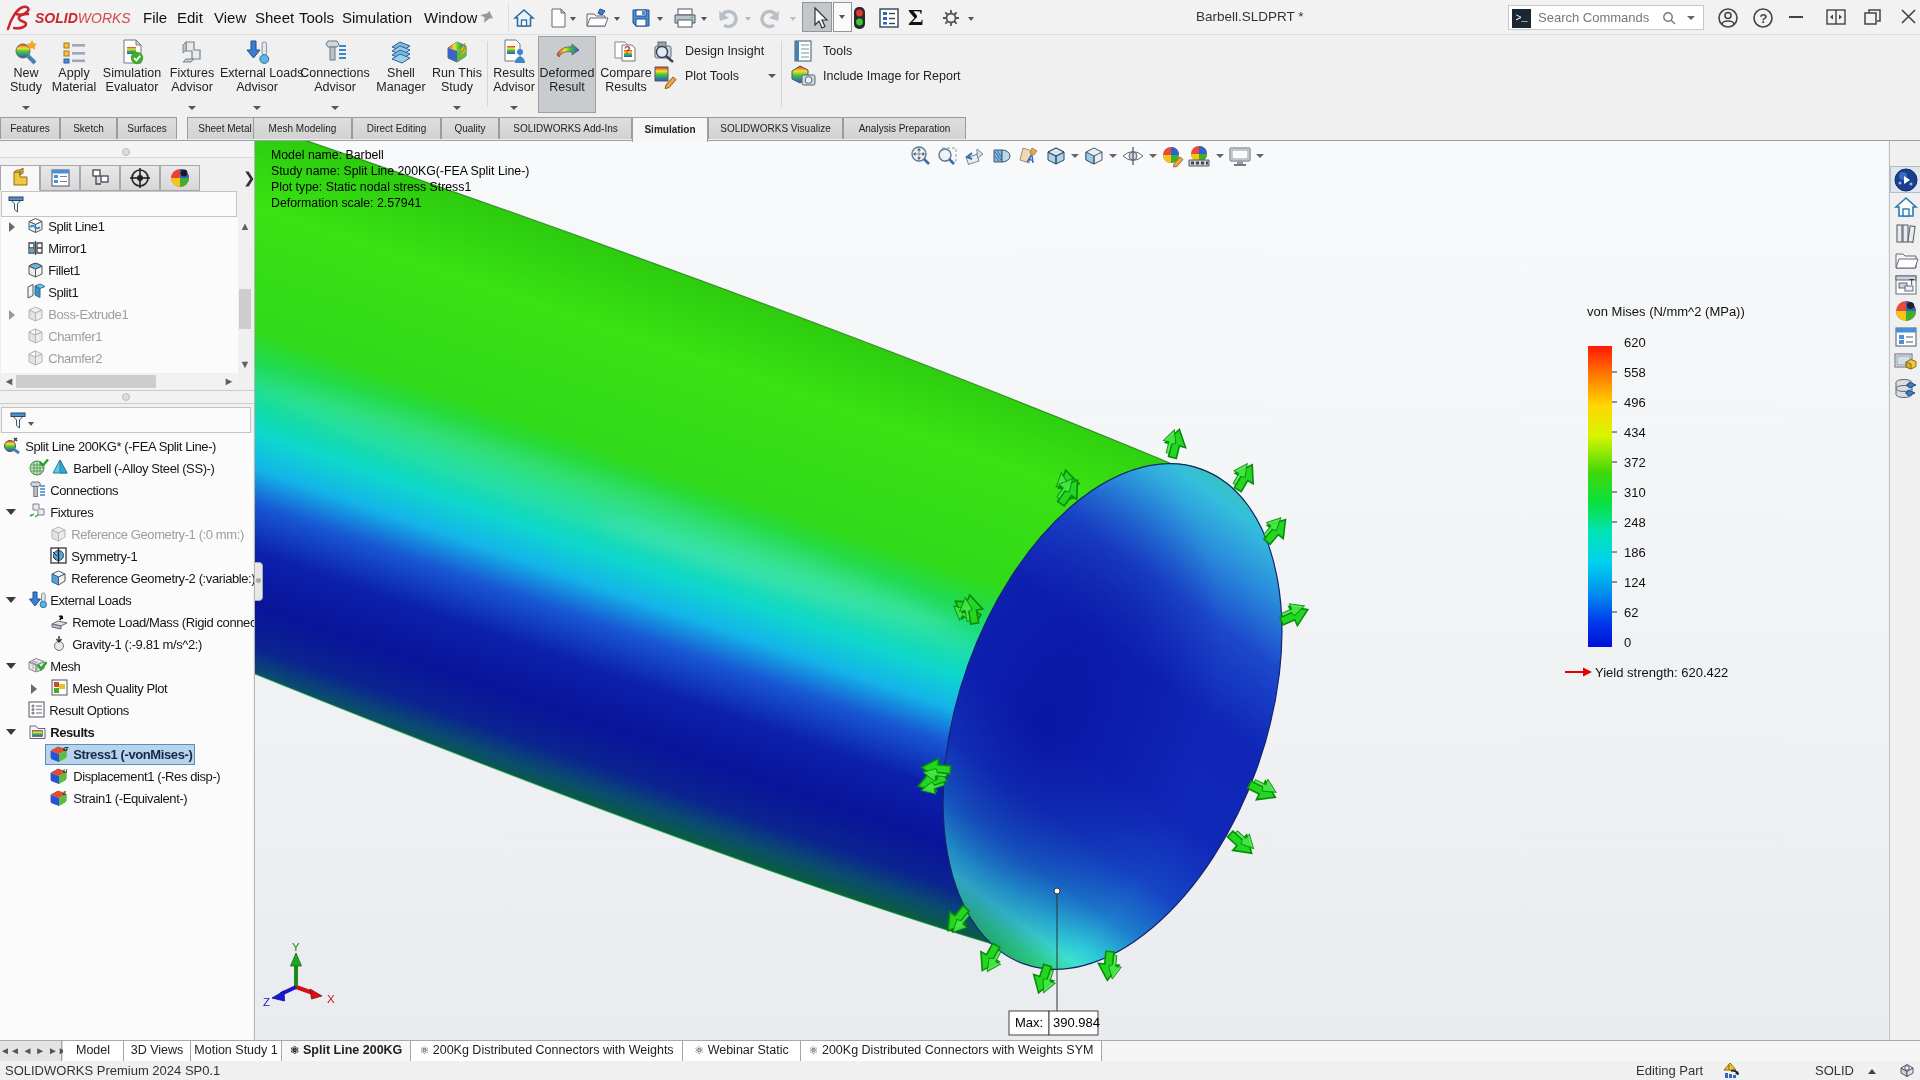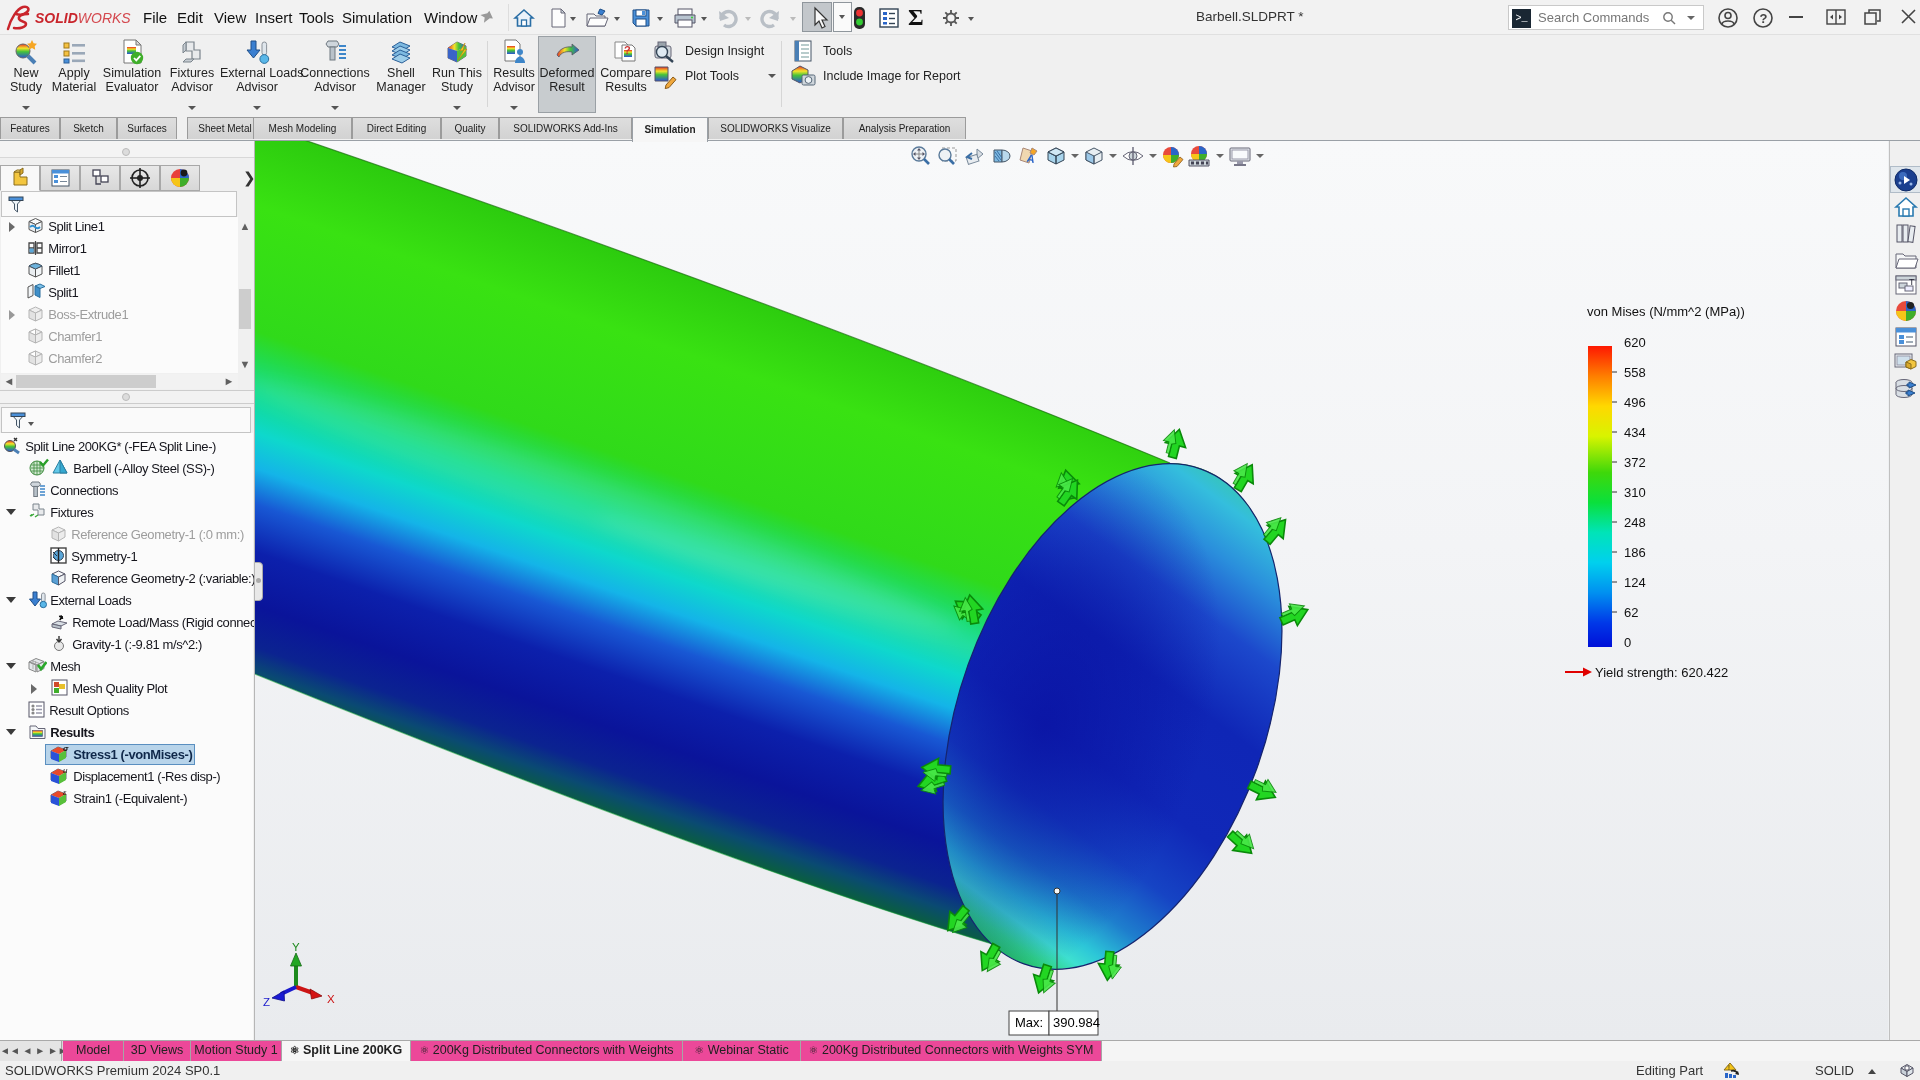--- a/index.html
+++ b/index.html
@@ -52,39 +52,39 @@
   
   #viewport { position:absolute; left:255px; top:0; width:1633px; height:899px; background:linear-gradient(#f8f9fa 0%, #f3f4f6 45%, #e9ebee 100%); overflow:hidden; }
   #vpnotes { position:absolute; left:16px; top:6px; font-size:12.3px; color:#000; line-height:16px; z-index:5; }
 
   
   #rpane { position:absolute; right:0; top:0; width:31px; height:899px; background:#f0f0f0; border-left:1px solid #c0c0c0; }
   .rpicon { position:absolute; left:3px; width:26px; height:26px; }
 
   
   #bottabs { position:absolute; left:0; top:1040px; width:1920px; height:20px; background:#d8d8d8; border-top:1px solid #a9a9a9; }
-  .btab { position:absolute; top:0px; height:20px; line-height:19px; font-size:12.5px; color:#222; background:#ec4899; border-right:1px solid #a6a6a6; text-align:center; white-space:nowrap; overflow:hidden; }
+  .btab { position:absolute; top:0px; height:20px; line-height:19px; font-size:12.5px; color:#222; background:#ffffff; border-right:1px solid #a6a6a6; text-align:center; white-space:nowrap; overflow:hidden; }
   .btab.active { background:#f6f6f6; font-weight:bold; }
   #statusbar { position:absolute; left:0; top:1061px; width:1920px; height:19px; background:#f0f0f0; font-size:13px; color:#333; }
 </style>
 </head>
 <body>
 
 <div id="titlebar">
   <svg class="abs" style="left:4px;top:3px" width="130" height="30" viewBox="0 0 130 30">
     <g fill="none" stroke="#c9252c" stroke-width="2.5" stroke-linecap="round">
       <path d="M4,26 C7,15 13,6 19,4 C24,3 26,6 23,9 C20,12 15,12 12,11"></path>
       <path d="M24,11 C18,11 14,13 15,16 C16,19 22,18 22,21 C22,24 16,26 10,25"></path>
     </g>
     <text x="31" y="20" font-size="14" font-weight="bold" font-style="italic" fill="#c9252c" font-family="Liberation Sans">SOLID<tspan font-weight="normal" fill="#d4484e">WORKS</tspan></text>
   </svg>
   <div class="menu" style="left:143px">File</div>
   <div class="menu" style="left:177px">Edit</div>
   <div class="menu" style="left:214px">View</div>
-  <div class="menu" style="left:255px">Insert</div>
+  <div class="menu" style="left:255px">Sheet</div>
   <div class="menu" style="left:299px">Tools</div>
   <div class="menu" style="left:342px">Simulation</div>
   <div class="menu" style="left:424px">Window</div>
   <svg class="abs" style="left:477px;top:8px" width="18" height="18" viewBox="0 0 18 18">
       <path d="M10,2 l6,6 -3,1 -4,6 -1,-5 -5,-1 6,-4z" fill="#999" transform="rotate(20 9 9)"></path>
     </svg>
   <div class="abs" style="left:508px;top:4px;width:1px;height:27px;background:#ddd"></div>
   <svg class="abs" style="left:513px;top:7px" width="22" height="22">
       <path d="M11,3 L20,11 h-2.5 v8 h-13 v-8 H2z" fill="#eaf2fa" stroke="#2a6ea5" stroke-width="1.6"></path>
       <rect x="8.5" y="13" width="5" height="6" fill="#fff" stroke="#2a6ea5" stroke-width="1.3"></rect>
@@ -515,20 +515,21 @@
           <text x="1624" y="587">124</text>
         <text x="1624" y="617">62</text>
           <text x="1624" y="647">0</text>
         <line x1="1565" y1="672" x2="1584" y2="672" stroke="#e00000" stroke-width="2"></line>
         <path d="M1592,672 l-9,-4.5 v9 z" fill="#e00000"></path>
         <text x="1595" y="677">Yield strength: 620.422</text>
       </g>
     </svg>
     <div class="abs" style="left:-1px;top:421px;width:9px;height:39px;background:#e8e8e8;border:1px solid #aaa;border-radius:0 4px 4px 0"></div>
     <div class="abs" style="left:1px;top:437px;width:5px;height:5px;border-radius:50%;background:#aaa"></div>
+    <div id="vpnotes">Model name: Barbell<br>Study name: Split Line 200KG(-FEA Split Line-)<br>Plot type: Static nodal stress Stress1<br>Deformation scale: 2.57941</div>
     <div id="hud" class="abs" style="left:654px;top:3px;display:flex;align-items:center;gap:3px">
       <svg width="24" height="24">
           <circle cx="10" cy="10" r="7" fill="#eef2f5" stroke="#5a7a9a" stroke-width="1.4"></circle>
           <path d="M10,5 v10 M5,10 h10" stroke="#888" stroke-width="1"></path>
           <path d="M10,4 l-2,2.5 h4z M10,16 l-2-2.5 h4z M4,10 l2.5-2 v4z M16,10 l-2.5-2 v4z" fill="#556"></path>
           <line x1="15" y1="15" x2="20" y2="20" stroke="#3a6ea5" stroke-width="2.6"></line>
         </svg>
       <svg width="24" height="24">
           <rect x="6" y="4" width="14" height="13" fill="none" stroke="#999" stroke-dasharray="3,2"></rect>
           <circle cx="9" cy="11" r="6" fill="#eef2f5" stroke="#5a7a9a" stroke-width="1.4"></circle>

